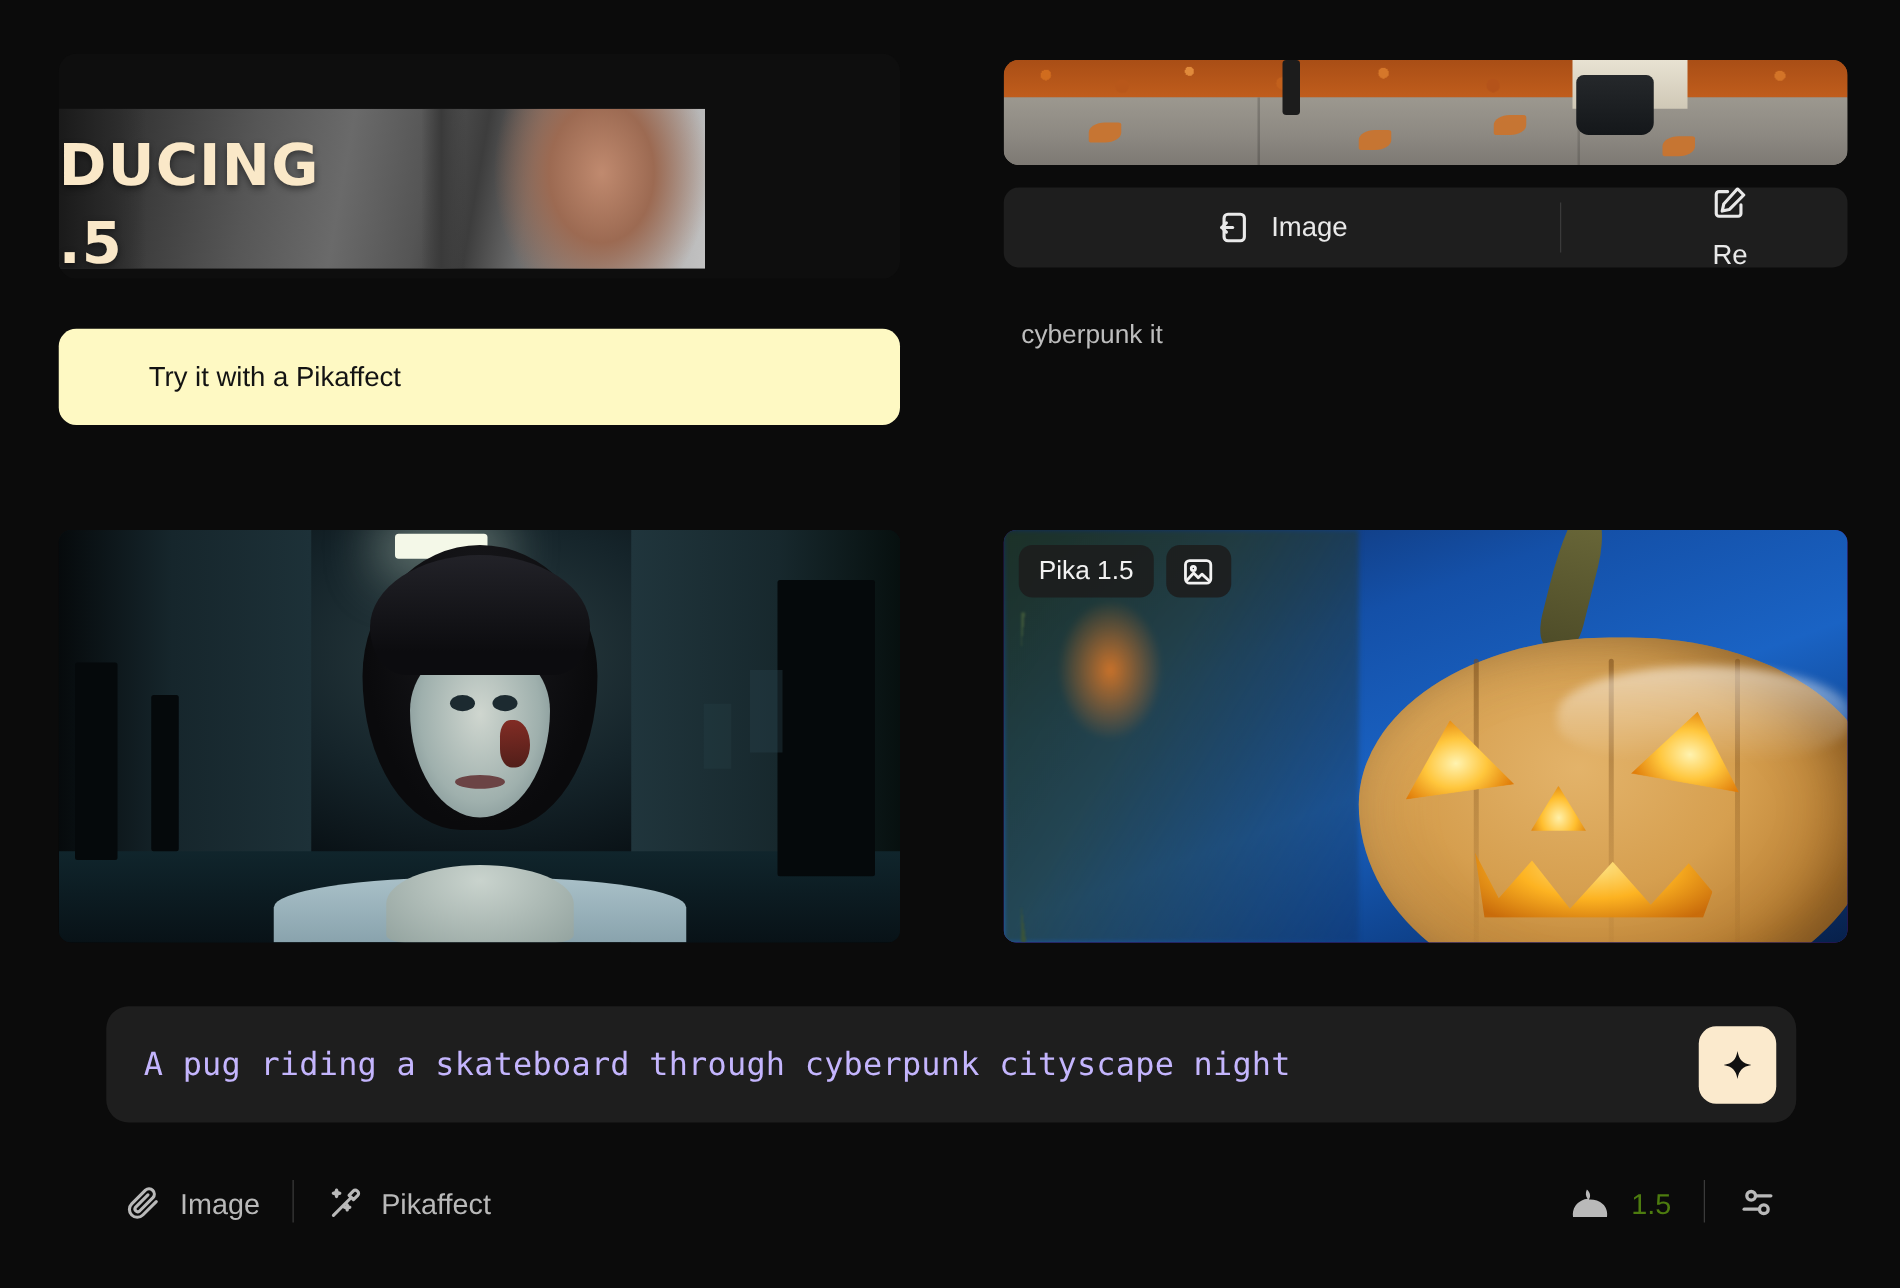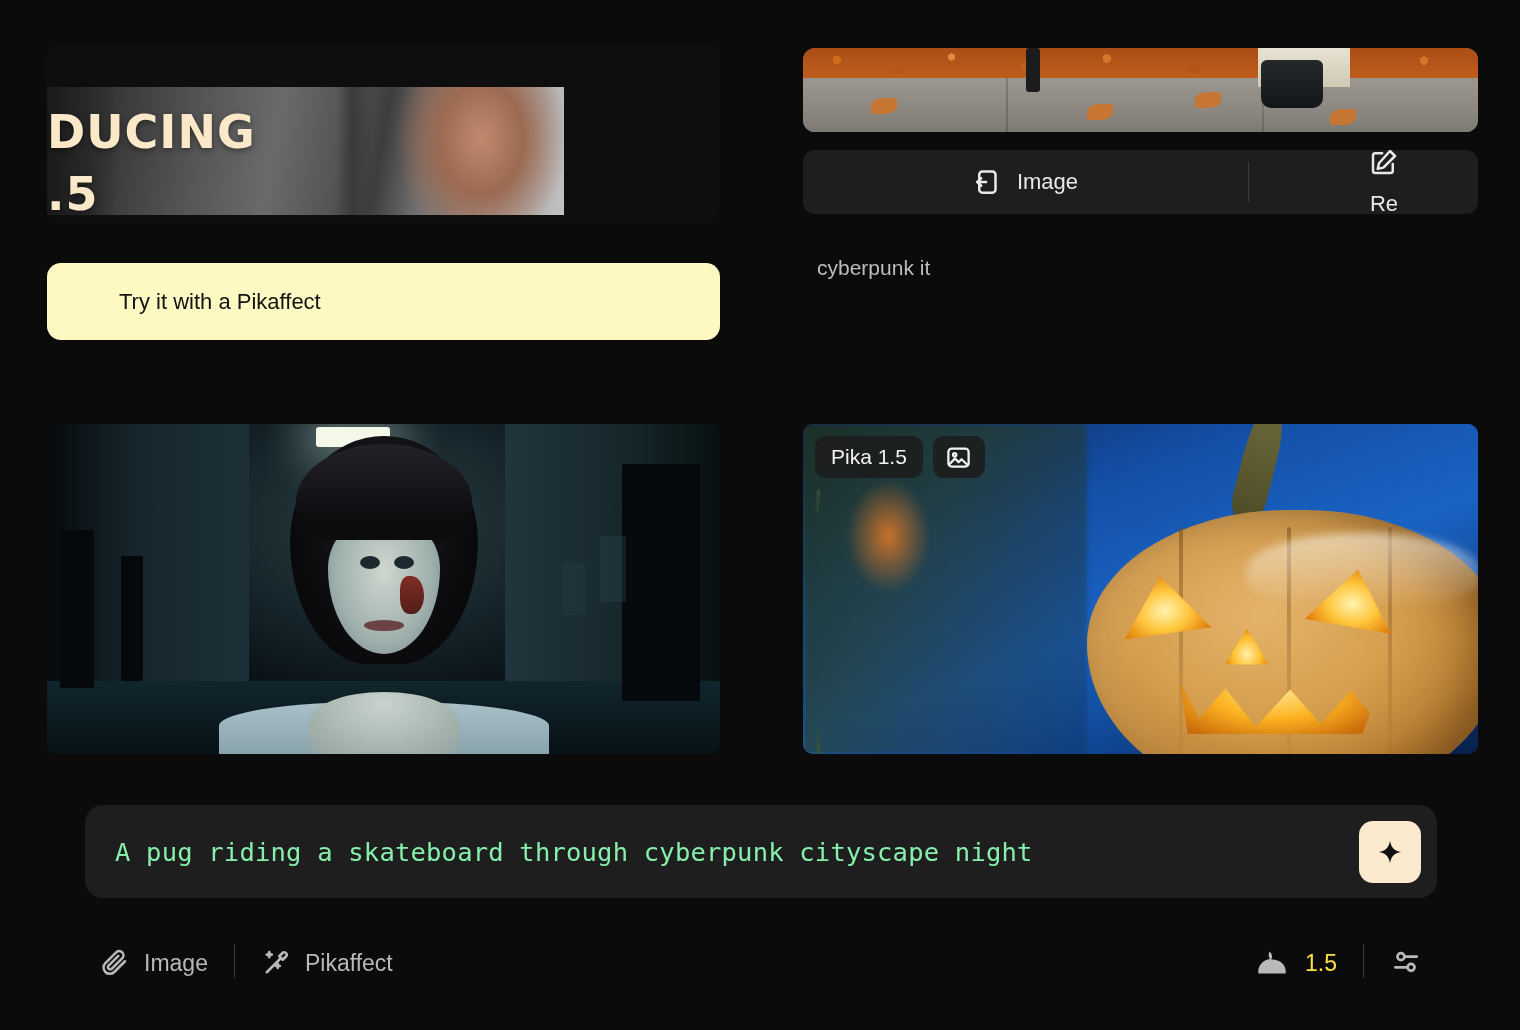--- a/index.html
+++ b/index.html
@@ -191,36 +191,36 @@
   .badge.icon-only { width: 52px; padding: 0; justify-content:center; }
 
   
   .composer { position: absolute; left: 85px; top: 805px; width: 1352px; }
   .prompt-bar {
     position: relative; height: 93px; background: #1e1e1e; border-radius: 18px;
     display:flex; align-items:center; padding: 0 90px 0 30px;
   }
   .prompt-text {
     font-family: "DejaVu Sans Mono", monospace;
-    font-size: 25.5px; color: #86efac; letter-spacing: .2px; white-space: nowrap;
+    font-size: 25.5px; color: #c4b5fd; letter-spacing: .2px; white-space: nowrap;
   }
   .generate-btn {
     position:absolute; right: 16px; top: 50%; transform: translateY(-50%);
     width: 62px; height: 62px; border-radius: 14px; background: #fbeacd;
     display:flex; align-items:center; justify-content:center; cursor:pointer; border:none;
   }
 
   .toolbar {
     margin-top: 22px; height: 58px; display:flex; align-items:flex-end;
     padding: 0 15px;
   }
   .tool { display:flex; align-items:center; gap: 14px; color: #b9b9b9; font-size: 23px; cursor: pointer; }
   .tool-sep { width:1px; height:34px; background:#3b3b3b; margin: 0 26px; }
   .spacer { flex: 1; }
-  .model-pill { display:flex; align-items:center; gap: 14px; color:#fde047; font-size: 23px; cursor:pointer; }
+  .model-pill { display:flex; align-items:center; gap: 14px; color:#4d7c0f; font-size: 23px; cursor:pointer; }
   .settings-btn { display:flex; align-items:center; cursor:pointer; }
 
   svg { display:block; }
   .stroke { fill:none; stroke: currentColor; stroke-width: 2; stroke-linecap: round; stroke-linejoin: round; }
 </style>
 </head>
 <body>
 
 <div class="app">
 

